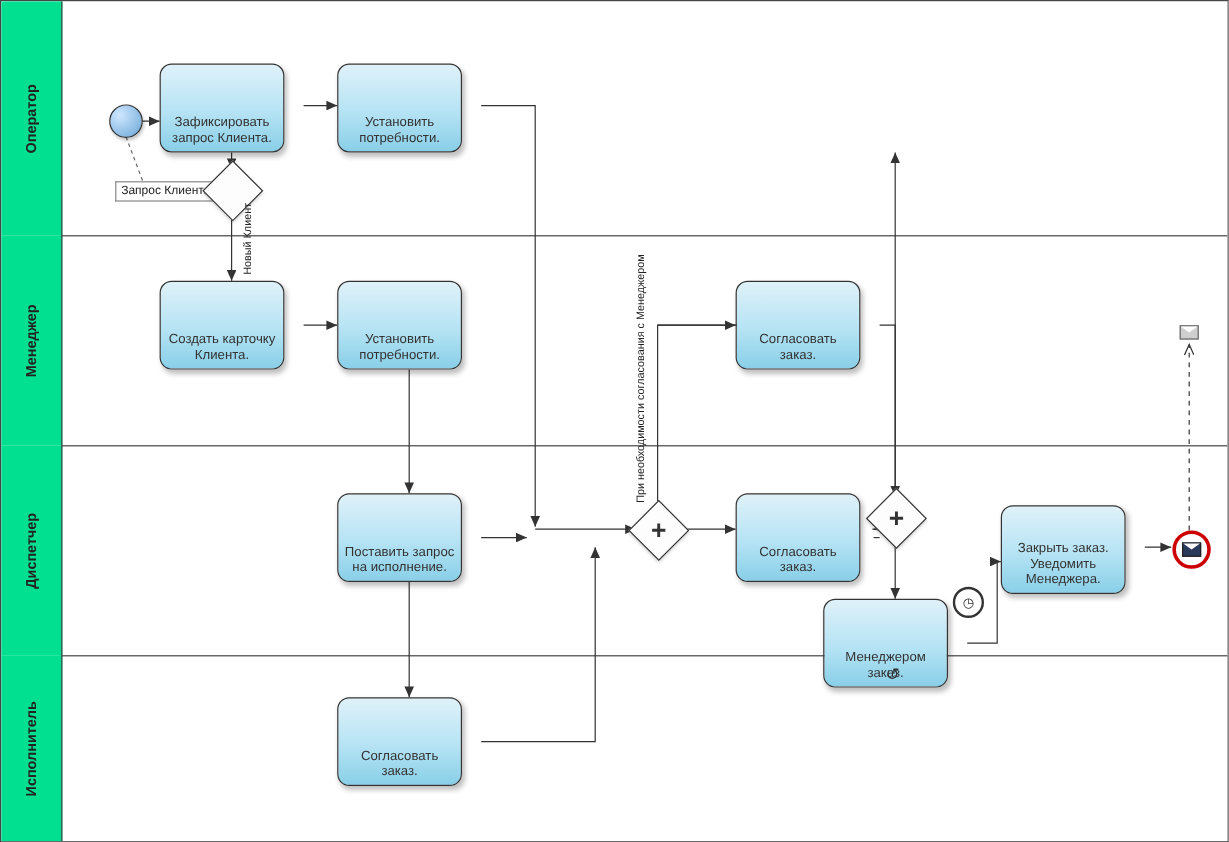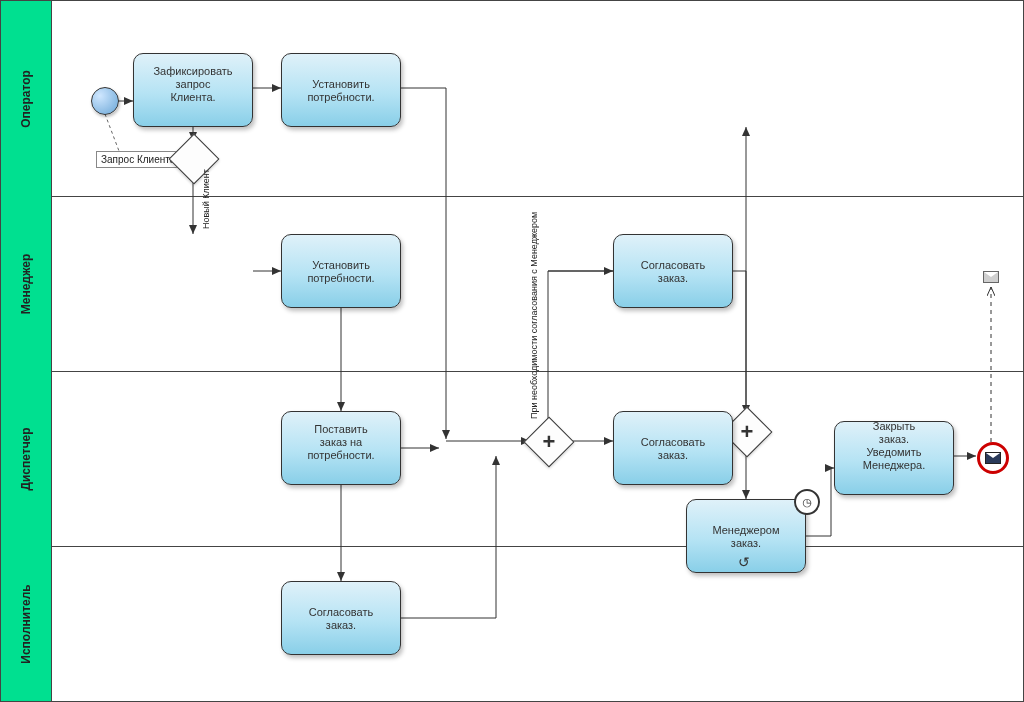--- a/index.html
+++ b/index.html
@@ -1,22 +1,22 @@
 <!DOCTYPE html>
 <html><head>
 <meta charset="utf-8">
 <style>
   html,body{margin:0;padding:0;background:#fff;font-family:Arial,Helvetica,sans-serif;font-size:11px;color:#333}
   #stage{position:relative;width:1024px;height:702px;border:1px solid #444;box-sizing:border-box;overflow:hidden}
   .pool{position:absolute;left:0;width:50px;background:#00E090;border-right:1px solid #444;display:flex;align-items:center;justify-content:center}
   .pool span{transform:rotate(-90deg);white-space:nowrap;font-weight:bold;font-size:12px;color:#222}
   .lane-row{position:absolute;left:50px;right:0;border-top:1px solid #444}
-  .task{position:absolute;width:120px;height:74px;border:1px solid #333;border-radius:10px;
+  .task{position:absolute;width:104px;height:74px;border:1px solid #333;border-radius:10px;
         background:linear-gradient(to bottom,#dff1f9 0%,#b5e3f4 55%,#89cfe8 100%);
-        display:flex;align-items:flex-end;justify-content:center;text-align:center;padding:22px;box-sizing:border-box;
+        display:flex;align-items:flex-end;justify-content:center;text-align:center;padding:4px;box-sizing:border-box;
         box-shadow:2px 3px 4px rgba(0,0,0,.25)}
   .task span{font-size:11px;line-height:13px}
   .start-event{position:absolute;width:26px;height:26px;border:1px solid #333;border-radius:50%;
         background:radial-gradient(circle at 30% 30%,#cfe7ff,#6aa6d6);box-shadow:1px 2px 3px rgba(0,0,0,.25)}
   .diamond{position:absolute;width:34px;height:34px;transform:rotate(45deg);border:1px solid #333;background:#fdfdfd;box-shadow:1px 1px 3px rgba(0,0,0,.2)}
   .diamond .plus{position:absolute;inset:0;display:flex;align-items:center;justify-content:center;transform:rotate(-45deg);font-size:22px;font-weight:bold}
   .annot{position:absolute;font-size:10px;color:#222}
   .annot-box{border-left:1px solid #888;border-top:1px solid #888;border-bottom:1px solid #888;padding:2px 4px;background:#fff}
   .vlabel{position:absolute;transform:rotate(-90deg);transform-origin:left top;font-size:9px;color:#222;white-space:nowrap}
   .end-msg{position:absolute;width:26px;height:26px;border:3px solid #c00;border-radius:50%;background:#fff;display:flex;align-items:center;justify-content:center}
@@ -155,31 +155,34 @@
 
   <div class="vlabel" style="left:528px;top:418px;width:180px">При необходимости согласования с Менеджером</div>
 
   <div class="task" style="left:132px;top:52px">
       <span>Зафиксировать запрос Клиента.</span>
     </div>
   <div class="task" style="left:280px;top:52px">
       <span>Установить потребности.</span>
     </div>
 
+  <div class="task" style="left:132px;top:233px">
+      <span>Создать карточку Клиента.</span>
+    </div>
   <div class="task" style="left:280px;top:233px">
       <span>Установить потребности.</span>
     </div>
   <div class="task" style="left:612px;top:233px">
       <span>Согласовать заказ.</span>
     </div>
 
   <div class="env2" style="left:982px;top:270px"></div>
 
   <div class="task" style="left:280px;top:410px">
-      <span>Поставить заказ на потребности.</span>
+      <span>Поставить запрос на исполнение.</span>
     </div>
   <div class="task" style="left:612px;top:410px">
       <span>Согласовать заказ.</span>
     </div>
   <div class="task" style="left:685px;top:498px">
       <span>Менеджером заказ.</span>
     </div>
   <div class="loop" style="left:737px;top:553px">↺</div>
   <div class="timer" style="left:793px;top:488px">◷</div>
   <div class="task" style="left:833px;top:420px">

